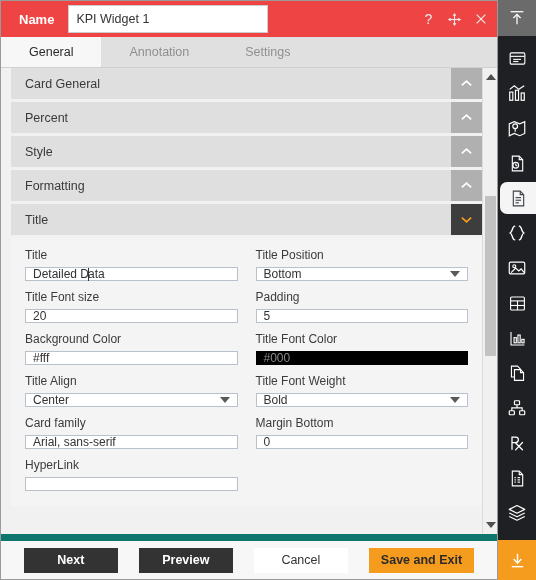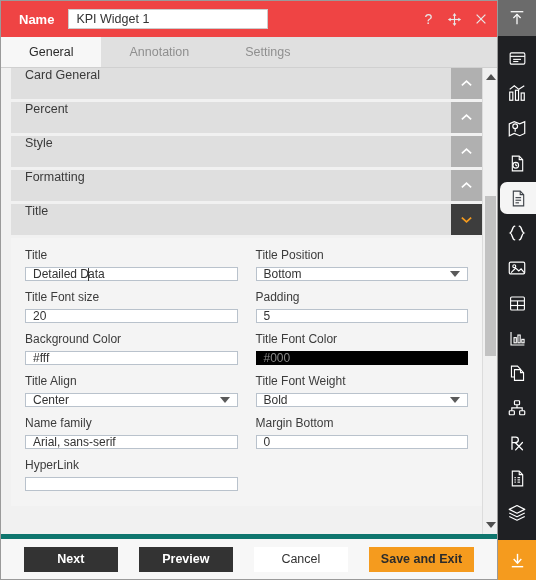--- a/index.html
+++ b/index.html
@@ -39,21 +39,21 @@
   }
   .titlebar-label {
     color: #ffffff;
     font-size: 13px;
     font-weight: bold;
     margin-right: 14px;
     white-space: nowrap;
   }
   .name-input {
     width: 200px;
-    height: 20px;
+    height: 28px;
     background: #ffffff;
     border: 1px solid #cccccc;
     font-family: "Liberation Sans", sans-serif;
     font-size: 12.5px;
     color: #333333;
     padding: 0 7px;
     outline: none;
   }
   .titlebar-spacer { flex: 1 1 auto; }
   .tb-icon {
@@ -105,20 +105,21 @@
     padding: 0 0 0 10px;
     overflow: hidden;
   }
 
   
   .acc {
     height: 31px;
     background: #dfdfdf;
     margin-bottom: 3px;
     display: flex;
+    align-items: center;
     justify-content: space-between;
     padding-left: 14px;
     cursor: pointer;
   }
   .acc-label {
     font-size: 12.5px;
     color: #3a3a3a;
   }
   .acc-btn {
     width: 31px; height: 31px;
@@ -232,21 +233,21 @@
     left: 2px; width: 11px;
     top: 128px; height: 160px;
     background: #c2c2c2;
     cursor: pointer;
   }
 
   
   .footer {
     flex: 0 0 45px;
     background: #f7f7f7;
-    border-top: 5px solid #0f766e;
+    border-top: 7px solid #0f766e;
     display: flex;
     align-items: center;
     justify-content: center;
     gap: 18px;
   }
   .btn {
     height: 25px;
     min-width: 94px;
     font-family: "Liberation Sans", sans-serif;
     font-size: 12.5px;
@@ -471,21 +472,21 @@
               <span class="field-label">Title Font Weight</span>
               <div class="ctl sel">
                 <span>Bold</span>
                 <span class="sel-arrow"></span>
               </div>
             </div>
           </div>
 
           <div class="row">
             <div class="field">
-              <span class="field-label">Name family</span>
+              <span class="field-label">Card family</span>
               <div class="ctl">
                 <span>Arial, sans-serif</span>
               </div>
             </div>
             <div class="field">
               <span class="field-label">Margin Bottom</span>
               <div class="ctl">
                 <span>0</span>
               </div>
             </div>

